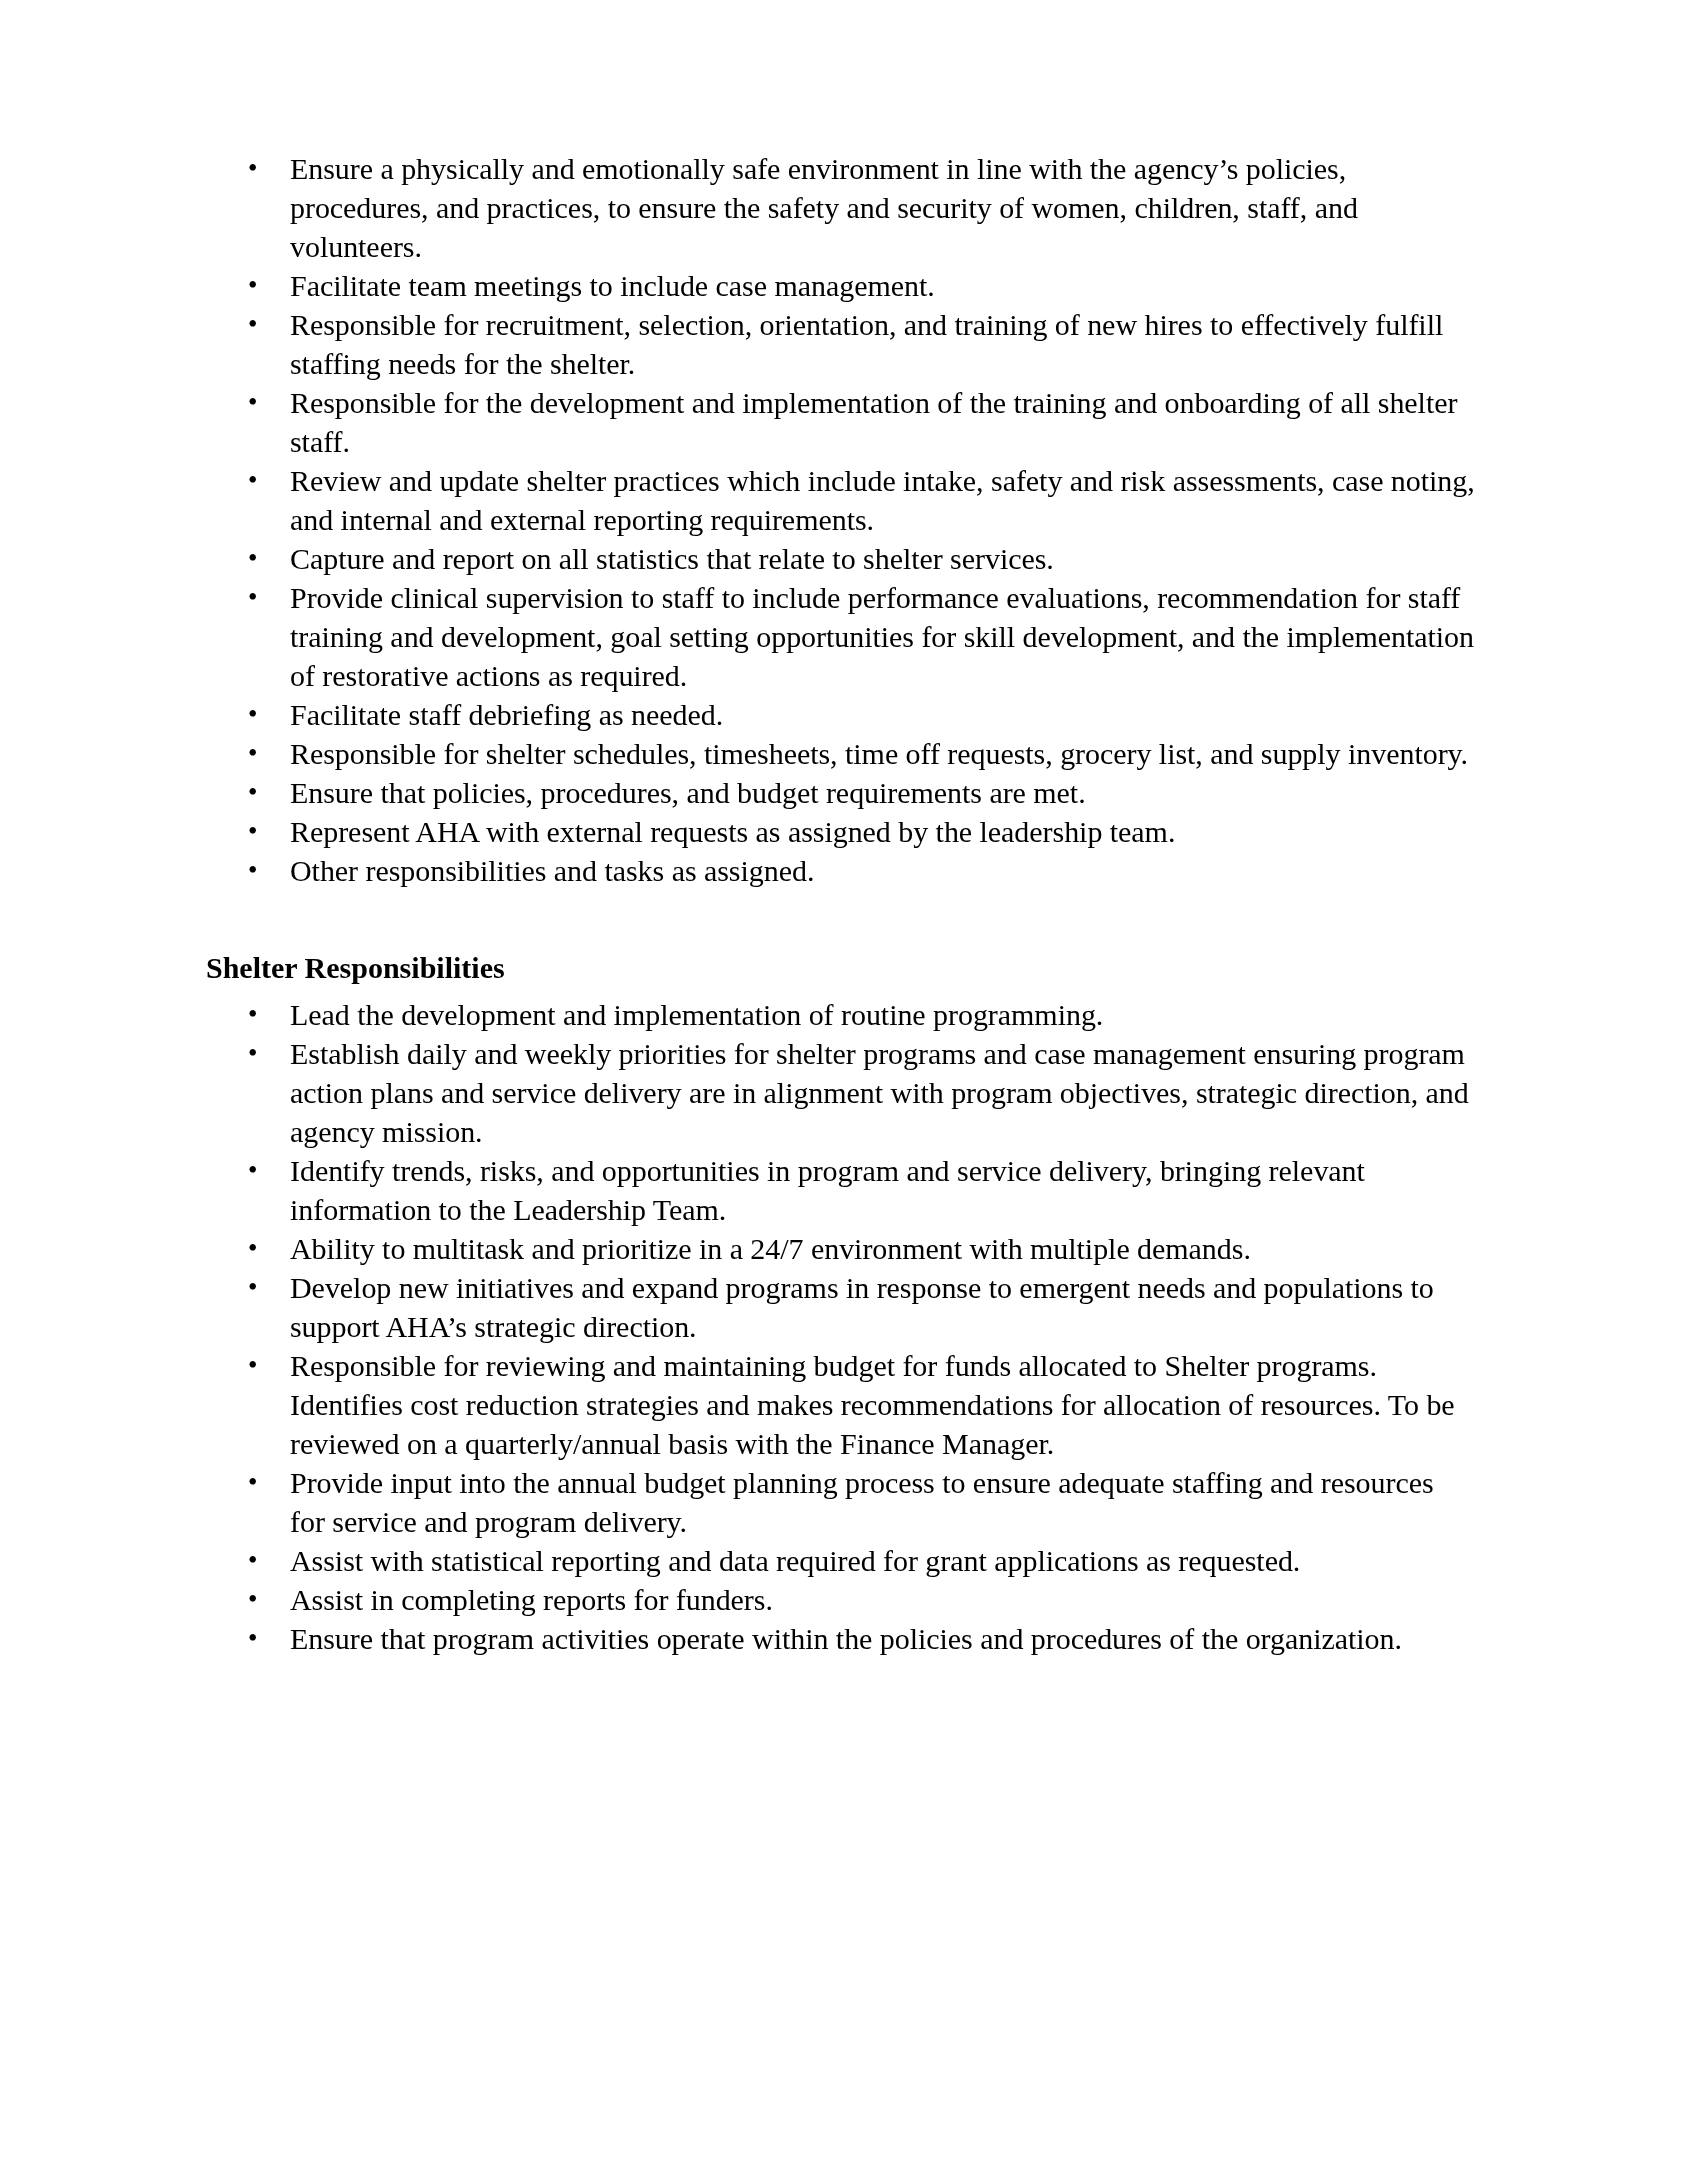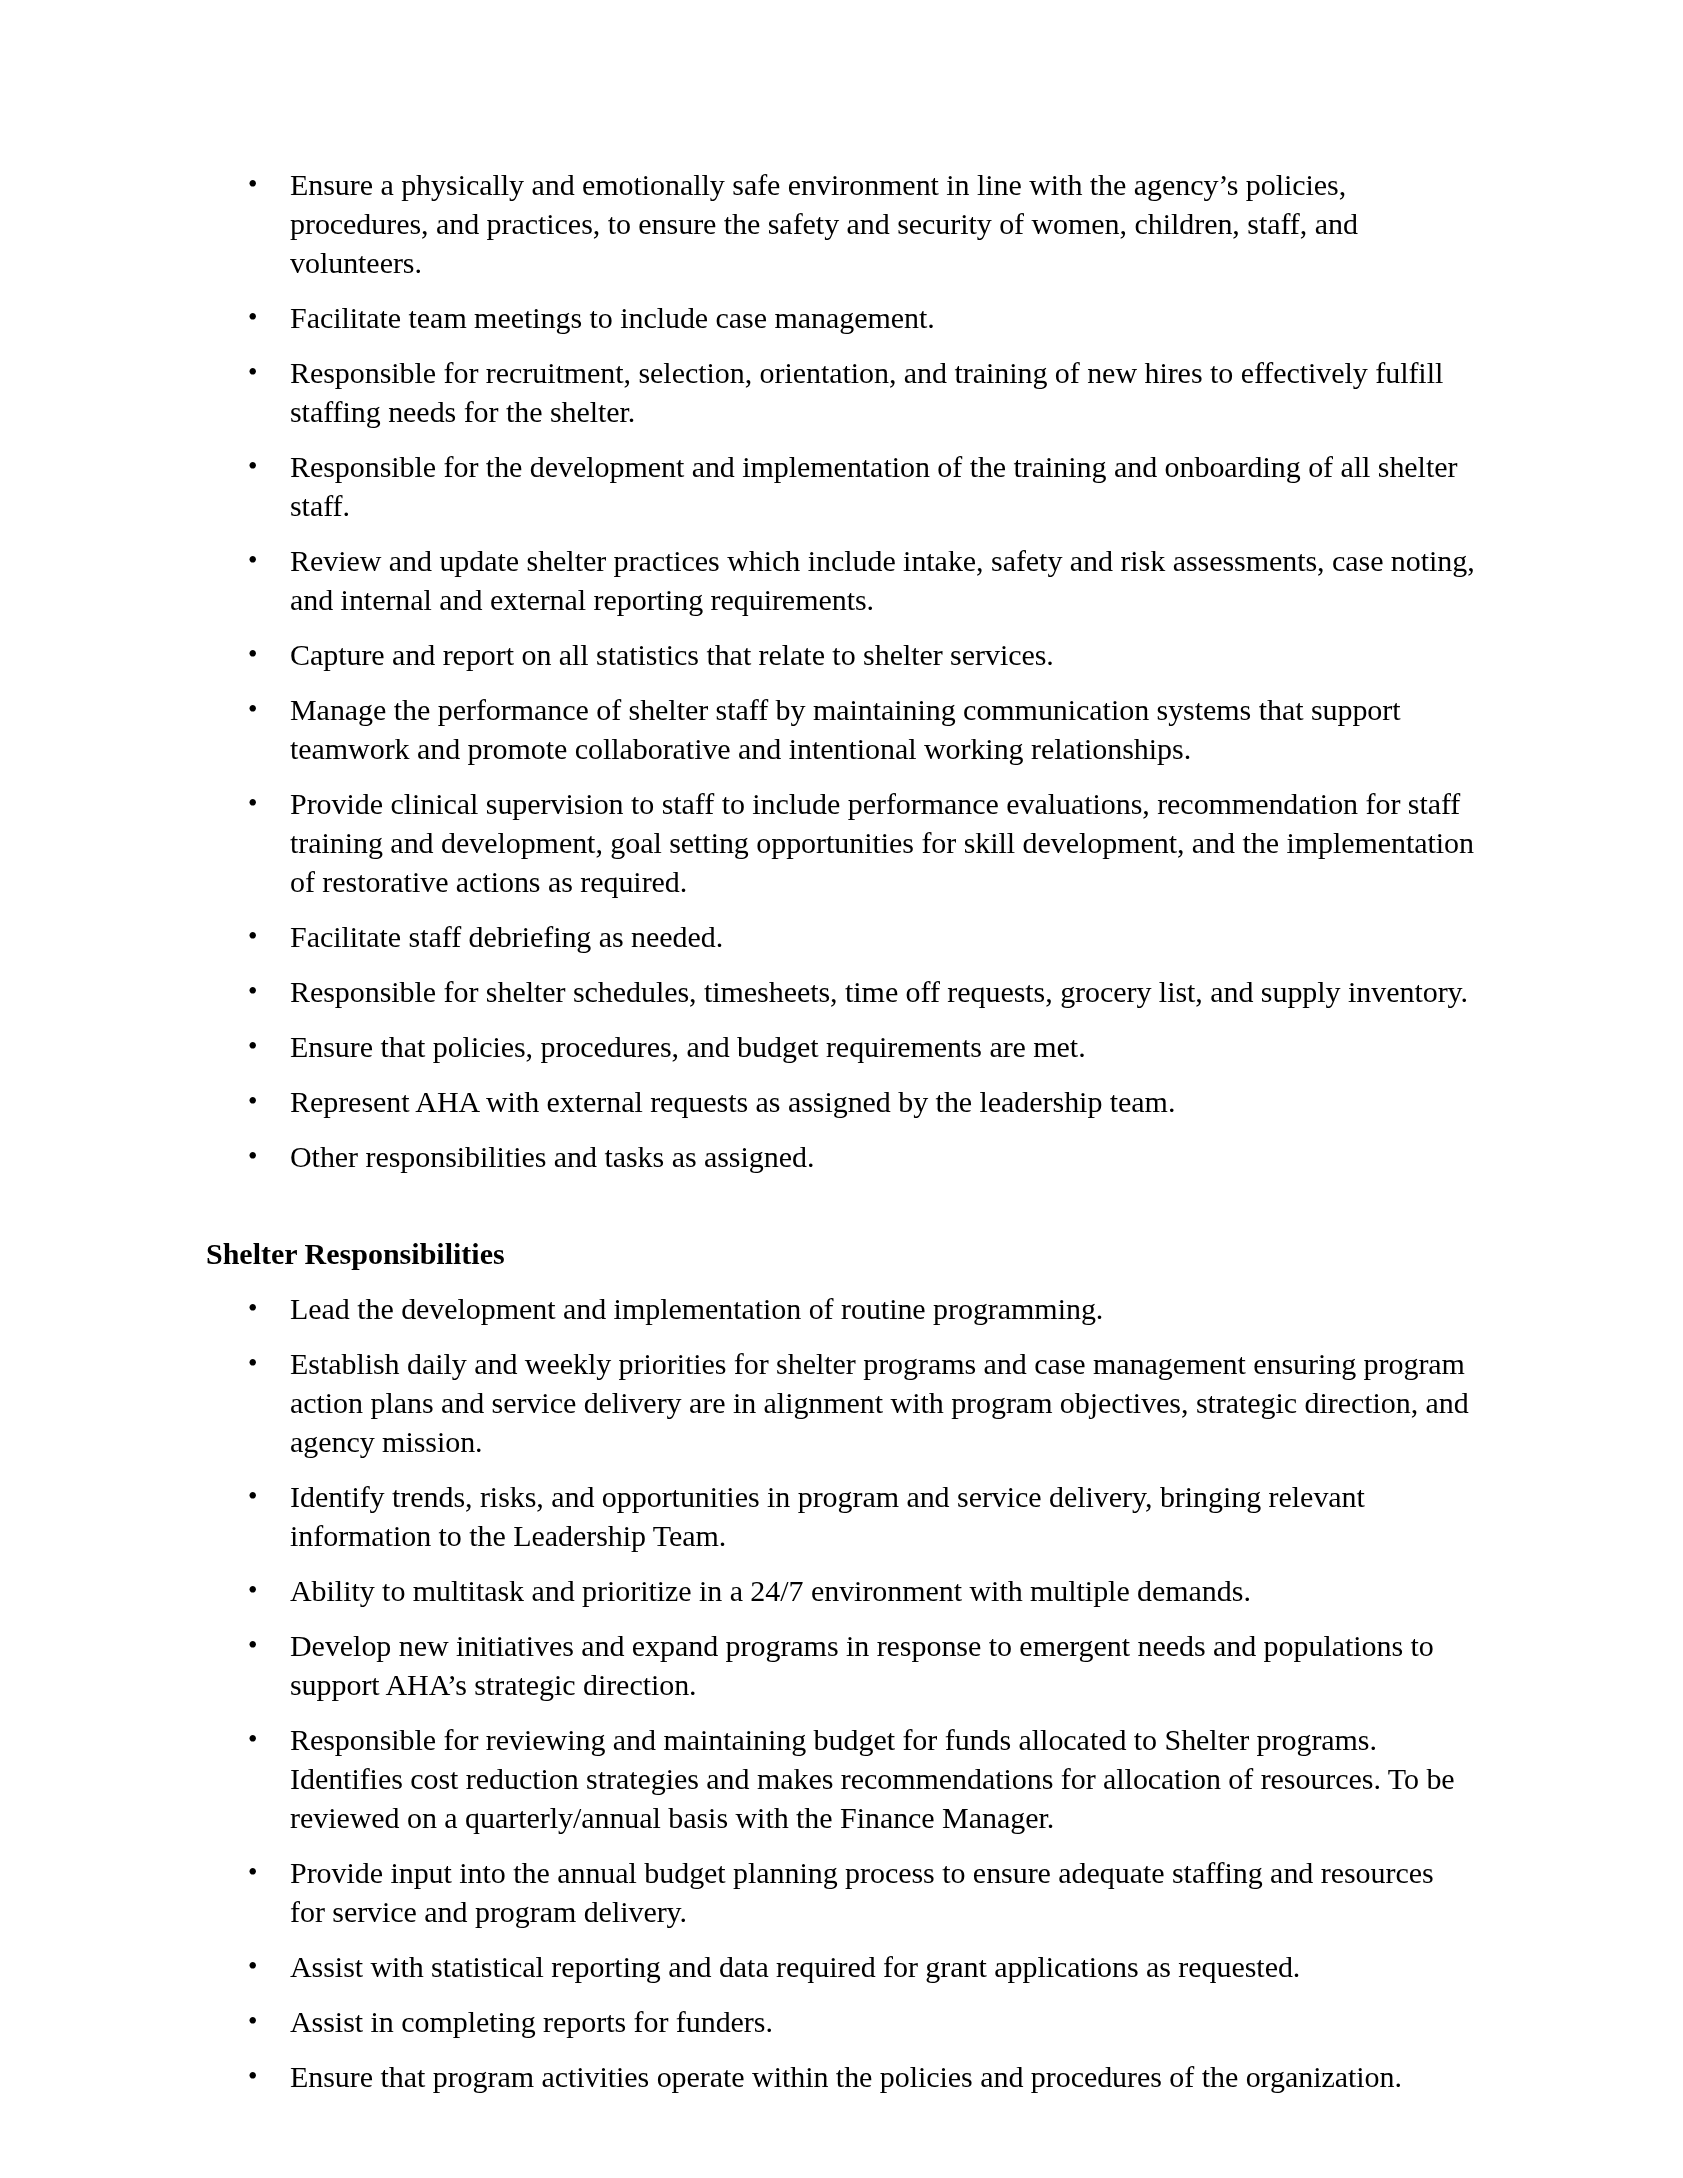--- a/index.html
+++ b/index.html
@@ -37,21 +37,21 @@
     margin: 0;
     padding: 0;
   }
 
   ul.bullets > li {
     position: relative;
     padding-left: 92px;      
     font-size: 30px;
     line-height: 39px;
     text-align: left;
-    margin: 16px 0 0 0;
+    margin: 0 0 0 0;
     letter-spacing: -0.05px;
   }
 
   ul.bullets > li::before {
     content: "\2022";
     position: absolute;
     left: 50px;
     top: 0;
     font-size: 27px;
     line-height: 39px;
@@ -80,21 +80,20 @@
 <div class="page">
   <div class="content">
 
     <ul class="bullets list-main" id="list-main">
         <li>Ensure a physically and emotionally safe environment in line with the agency’s policies, procedures, and practices, to ensure the safety and security of women, children, staff, and volunteers.</li>
         <li>Facilitate team meetings to include case management.</li>
         <li>Responsible for recruitment, selection, orientation, and training of new hires to effectively fulfill staffing needs for the shelter.</li>
         <li>Responsible for the development and implementation of the training and onboarding of all shelter staff.</li>
         <li>Review and update shelter practices which include intake, safety and risk assessments, case noting, and internal and external reporting requirements.</li>
         <li>Capture and report on all statistics that relate to shelter services.</li>
-        <li>Manage the performance of shelter staff by maintaining communication systems that support teamwork and promote collaborative and intentional working relationships.</li>
         <li>Provide clinical supervision to staff to include performance evaluations, recommendation for staff training and development, goal setting opportunities for skill development, and the implementation of restorative actions as required.</li>
         <li>Facilitate staff debriefing as needed.</li>
         <li>Responsible for shelter schedules, timesheets, time off requests, grocery list, and supply inventory.</li>
         <li>Ensure that policies, procedures, and budget requirements are met.</li>
         <li>Represent AHA with external requests as assigned by the leadership team.</li>
         <li>Other responsibilities and tasks as assigned.</li>
       </ul>
 
     <div class="gap-before-heading"></div>
 

